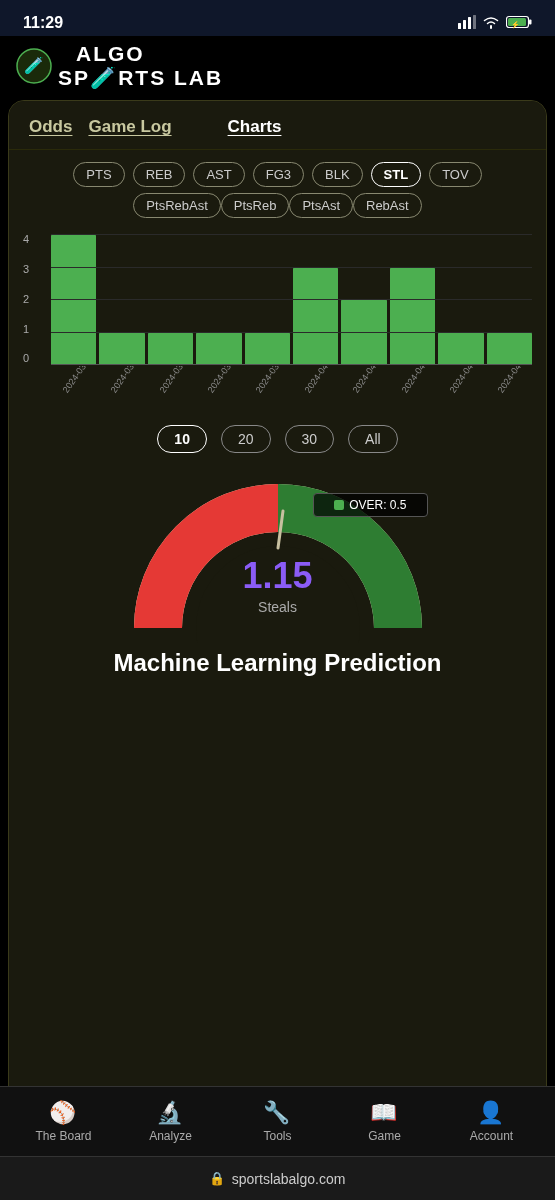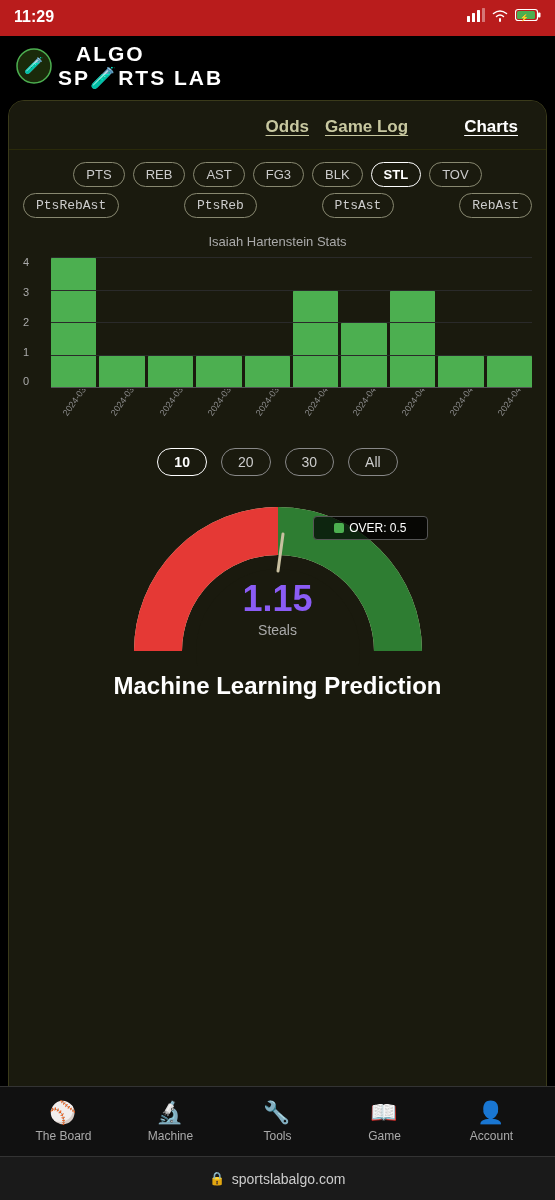--- a/index.html
+++ b/index.html
@@ -7,26 +7,26 @@
       width: 555px;
       height: 1200px;
       background: #000;
       font-family: -apple-system, 'Helvetica Neue', Arial, sans-serif;
       overflow: hidden;
       position: relative;
     }
 
     
     .status-bar {
-      background: #b91c1c;
+      background: #0f172a;
       color: #fff;
       display: flex;
       justify-content: space-between;
-      align-items: flex-start;
-      padding: 8px 14px 4px;
+      align-items: flex-end;
+      padding: 8px 23px 4px;
       height: 36px;
     }
     .status-time {
       font-size: 16px;
       font-weight: 600;
     }
     .status-icons {
       display: flex;
       align-items: center;
       gap: 6px;
@@ -55,22 +55,22 @@
       background: #1a1a0e;
       border-radius: 16px;
       border: 1px solid #3a3a1a;
       overflow: hidden;
       height: calc(1200px - 36px - 58px - 60px - 44px);
     }
 
     
     .tabs {
       display: flex;
-      justify-content: flex-end;
-      padding: 14px 20px 10px;
+      justify-content: flex-start;
+      padding: 14px 12px 10px;
       background: #1a1a0e;
       border-bottom: 1px solid #2a2a0a;
     }
     .tab {
       font-size: 17px;
       font-weight: 600;
       color: #c8c8a0;
       cursor: pointer;
       text-decoration: underline;
       text-underline-offset: 3px;
@@ -101,22 +101,21 @@
       background: transparent;
     }
     .pill.active {
       border-color: #fff;
       color: #fff;
       font-weight: 700;
     }
     .stat-pills-row2 {
       display: flex;
       padding: 0 14px 10px;
-      justify-content: space-between;
-      font-family: Liberation Mono, monospace;
+      justify-content: center;
     }
 
     
     .chart-area {
       padding: 6px 14px 4px;
     }
     .chart-title {
       text-align: center;
       color: #aaa;
       font-size: 13px;
@@ -345,21 +344,20 @@
   </div>
 
   <div class="stat-pills-row2">
     <span class="pill">PtsRebAst</span>
     <span class="pill">PtsReb</span>
     <span class="pill">PtsAst</span>
     <span class="pill">RebAst</span>
   </div>
 
   <div class="chart-area">
-    <div class="chart-title">Isaiah Hartenstein Stats</div>
 
     <div style="position:relative; padding-left:28px; height:175px;">
 
       <div style="position:absolute;left:0;top:0;height:130px;display:flex;flex-direction:column;justify-content:space-between;">
         <span style="color:#aaa;font-size:11px;line-height:1;">4</span>
         <span style="color:#aaa;font-size:11px;line-height:1;">3</span>
         <span style="color:#aaa;font-size:11px;line-height:1;">2</span>
         <span style="color:#aaa;font-size:11px;line-height:1;">1</span>
         <span style="color:#aaa;font-size:11px;line-height:1;">0</span>
       </div>
@@ -478,21 +476,21 @@
 
 </div>
 
 <div class="bottom-nav">
   <div class="nav-item">
     <span class="nav-icon">⚾</span>
     <span class="nav-label">The Board</span>
   </div>
   <div class="nav-item">
     <span class="nav-icon">🔬</span>
-    <span class="nav-label">Machine</span>
+    <span class="nav-label">Analyze</span>
   </div>
   <div class="nav-item">
     <span class="nav-icon">🔧</span>
     <span class="nav-label">Tools</span>
   </div>
   <div class="nav-item">
     <span class="nav-icon">📖</span>
     <span class="nav-label">Game</span>
   </div>
   <div class="nav-item">

